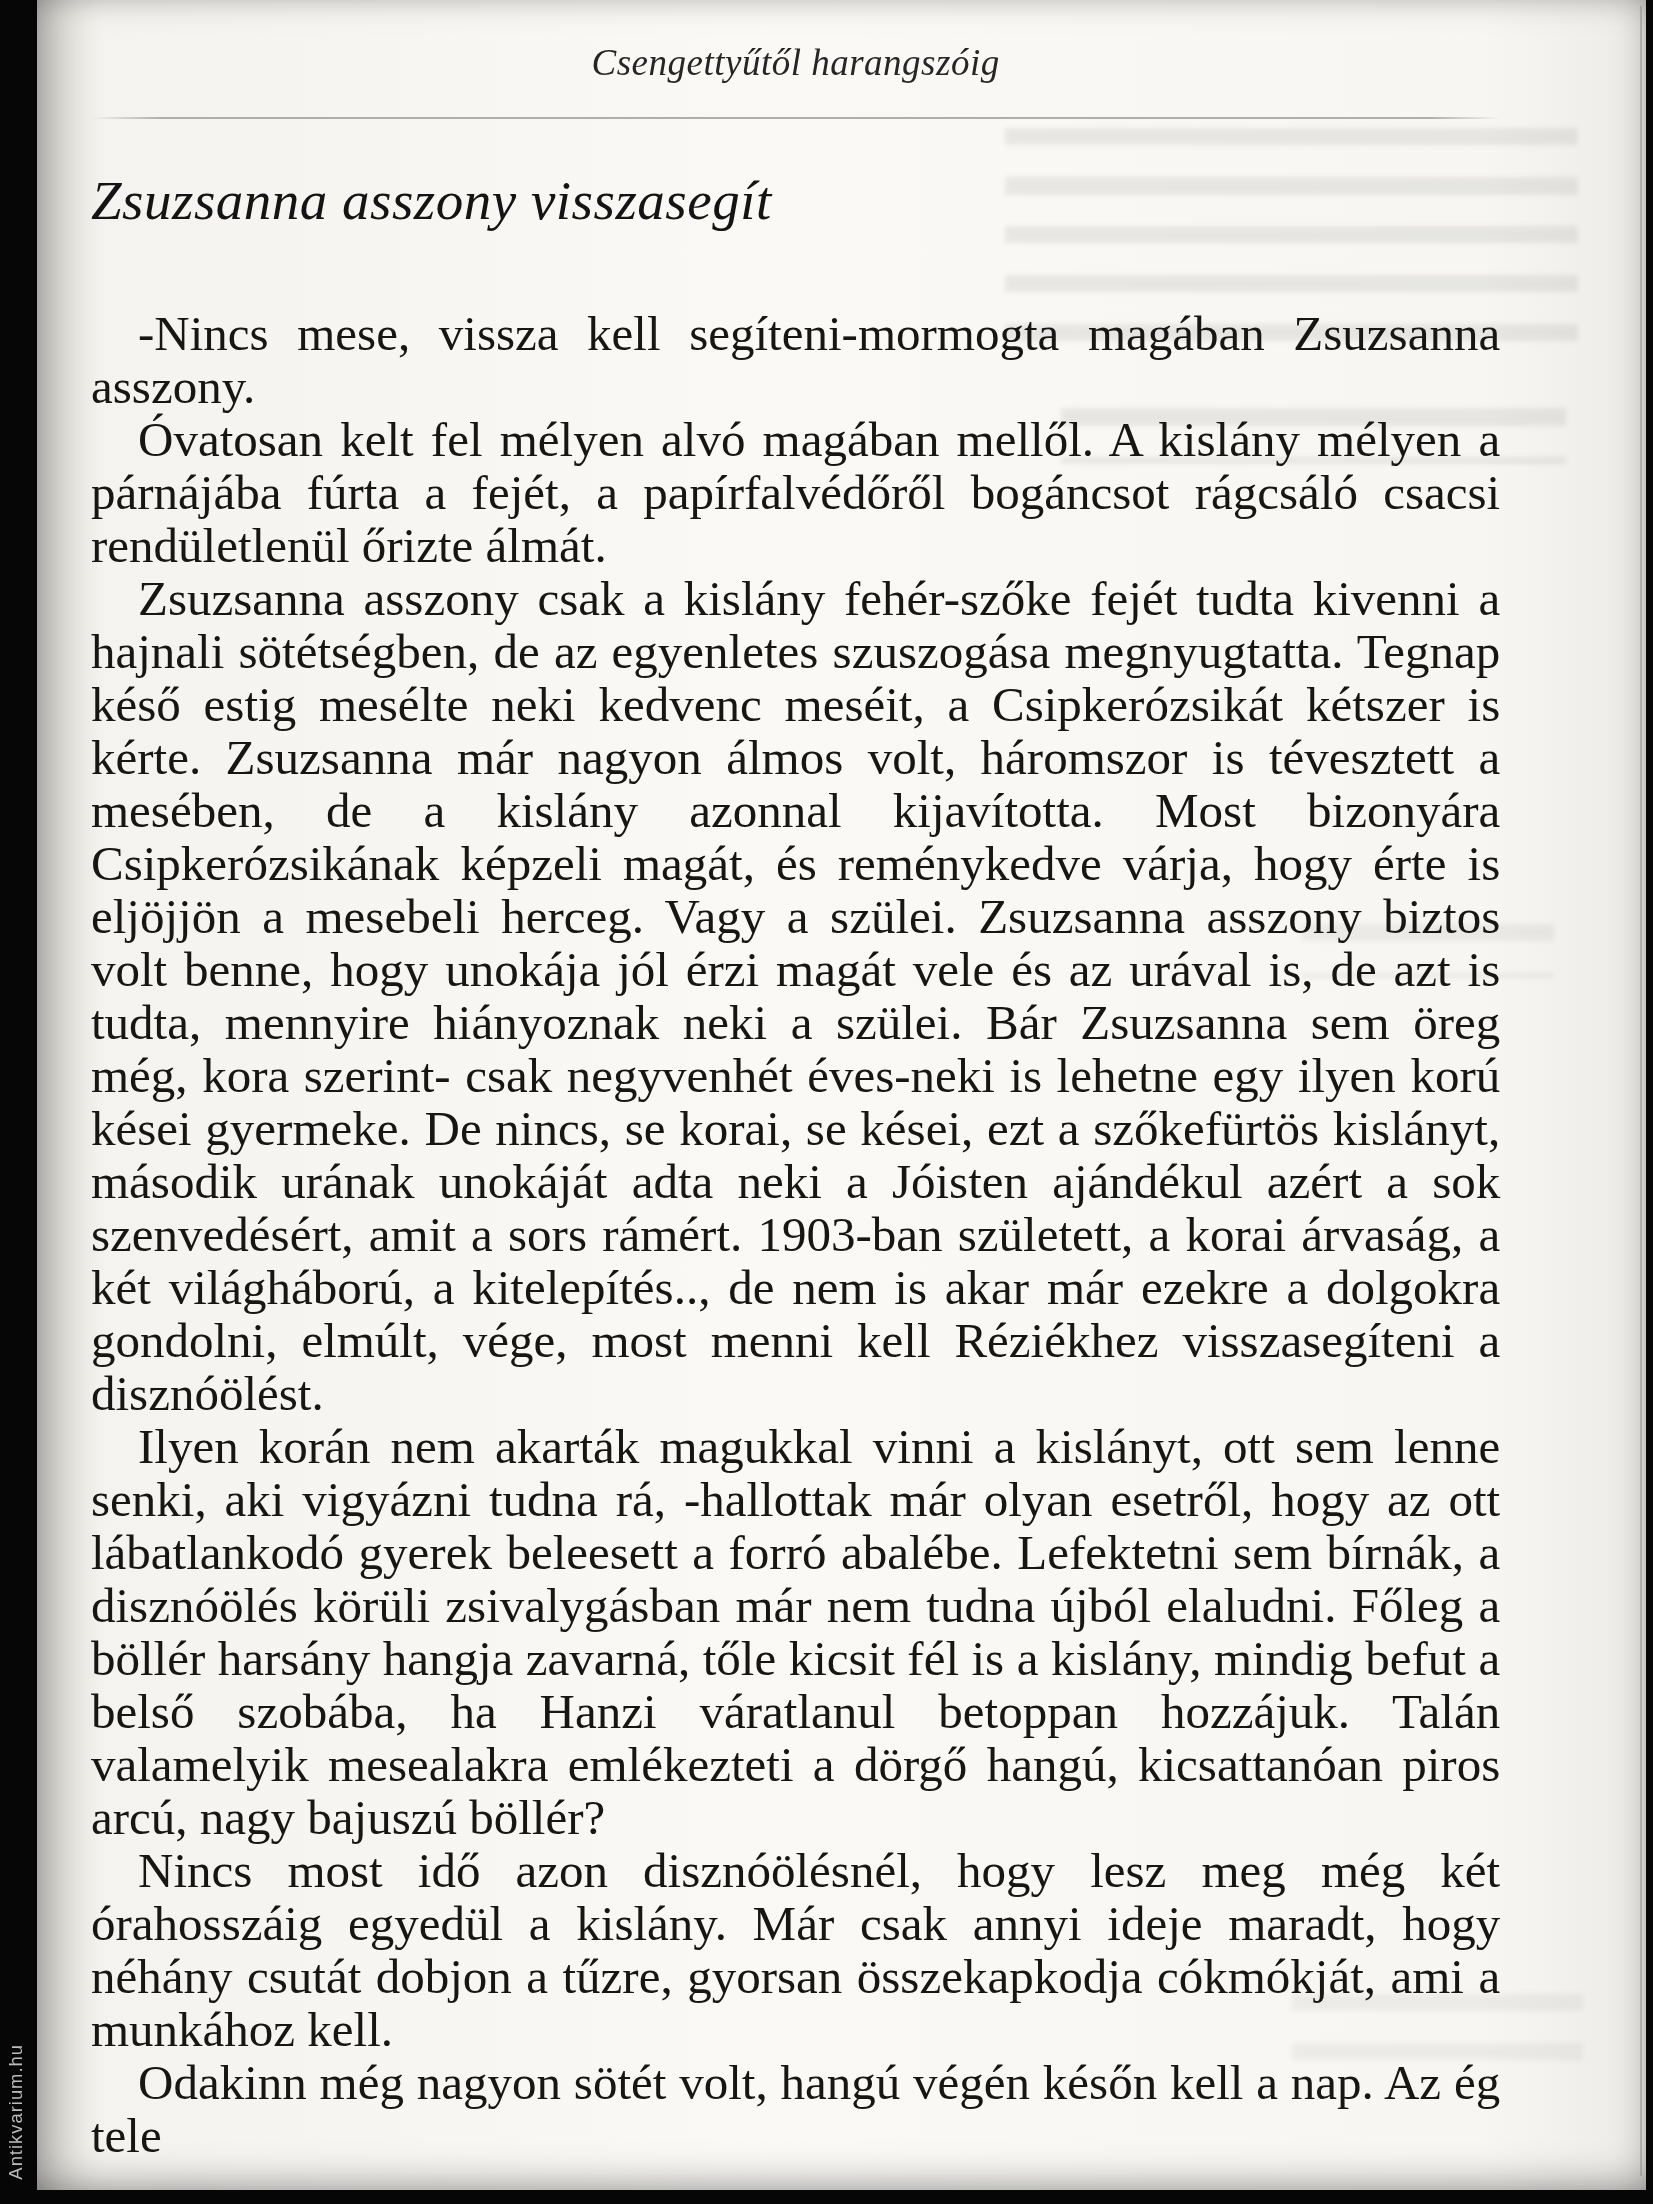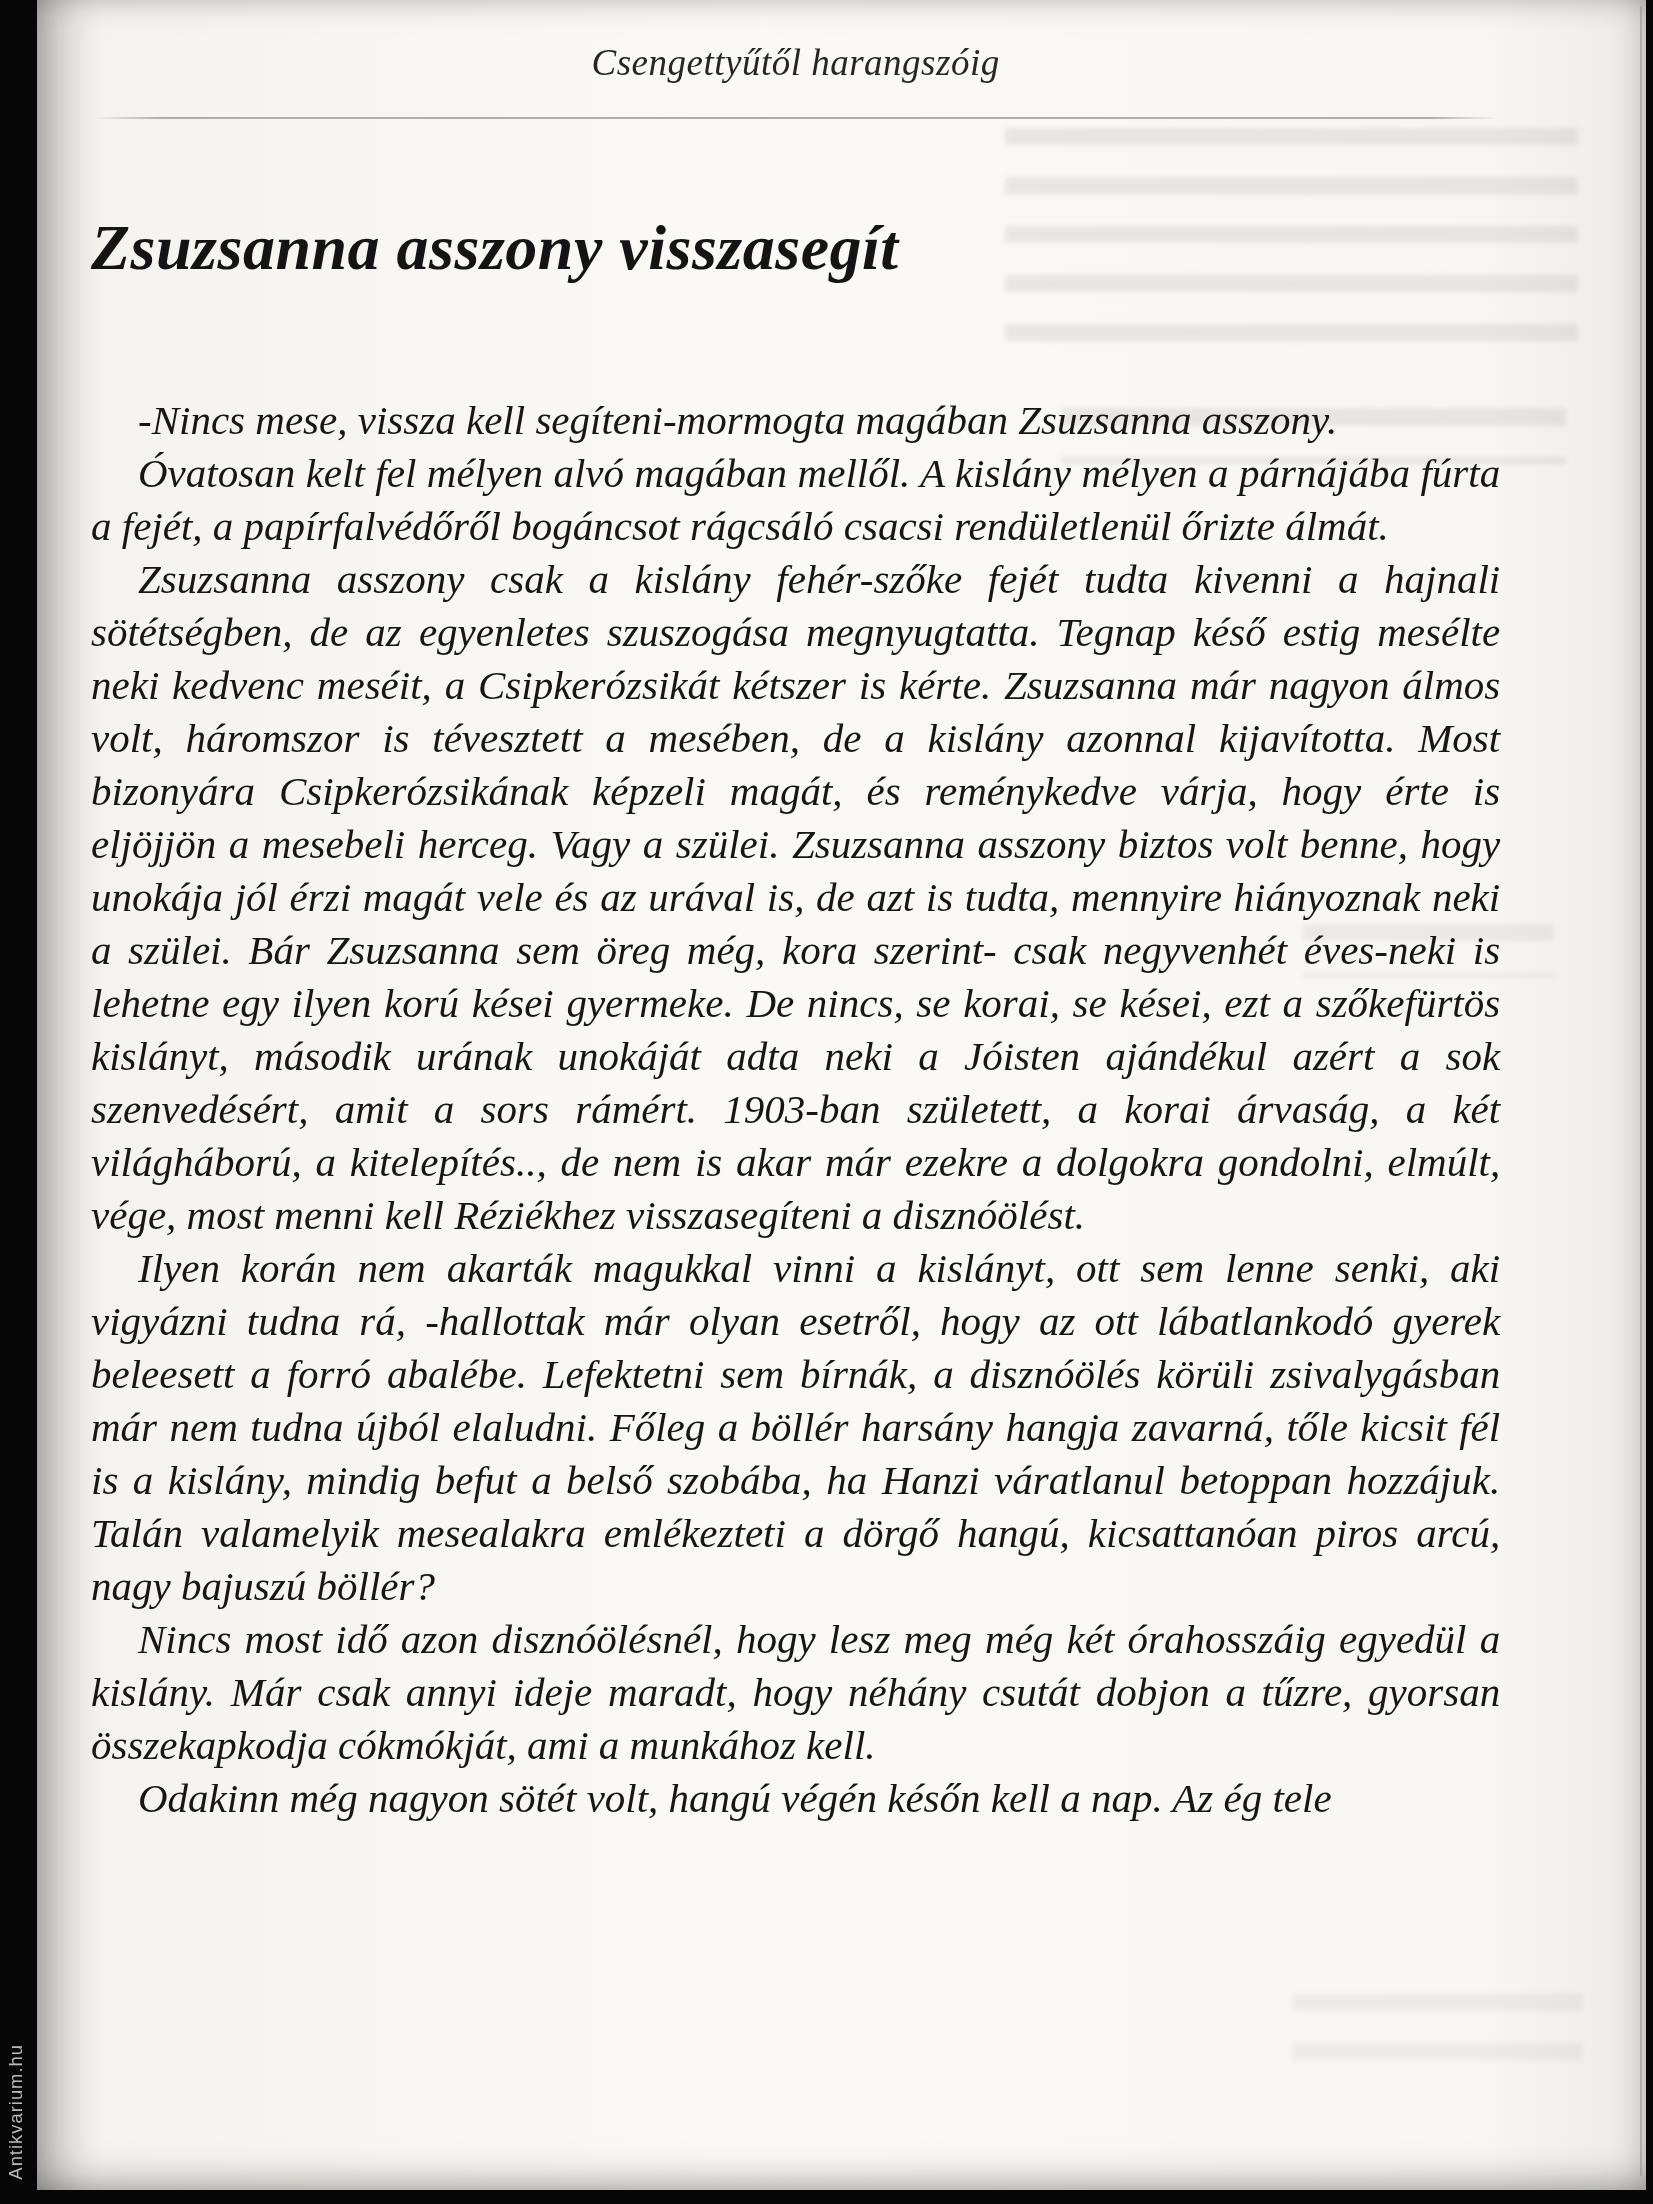--- a/index.html
+++ b/index.html
@@ -52,35 +52,34 @@
     line-height: 1.1;
     color: #262626;
     letter-spacing: 0.5px;
   }
   .header-rule {
     margin-top: 33px;
     height: 1.9px;
     background: linear-gradient(90deg, rgba(150,150,150,0) 0%, #aeaeae 5%, #aeaeae 95%, rgba(150,150,150,0) 100%);
   }
   .chapter-title {
-    margin-top: 91px;
+    margin-top: 49px;
     font-style: italic;
-    font-weight: bold;
-    font-size: 64px;
+    font-weight: normal;
+    font-size: 55px;
     line-height: 1.2;
     color: #141414;
     letter-spacing: 0.5px;
   }
   .body-text {
-    margin-top: 108px;
-    font-size: 41px;
+    margin-top: 73px;
+    font-size: 49px;
     line-height: 53px;
     color: #171614;
     text-align: justify;
-    font-style: italic;
   }
   .body-text p {
     margin: 0;
     text-indent: 47px;
   }
   
   .ghost {
     position: absolute;
     filter: blur(2.9px);
     opacity: 0.12;

